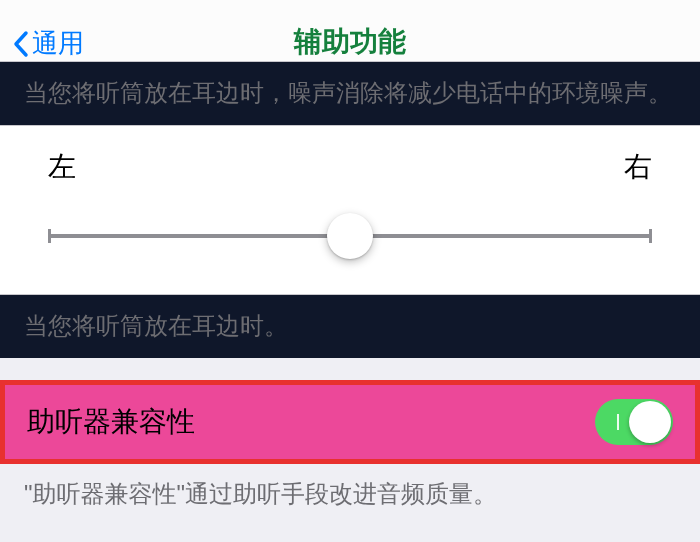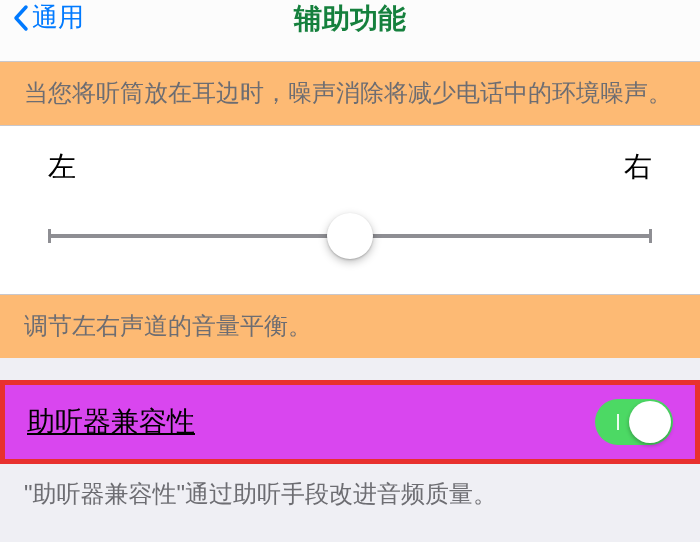--- a/index.html
+++ b/index.html
@@ -12,21 +12,21 @@
       background: #efeff4;
       width: 700px;
       height: 542px;
       overflow: hidden;
     }
     .nav-bar {
       height: 62px;
       background: #fcfcfc;
       border-bottom: 1px solid #c8c7cc;
       display: flex;
-      align-items: flex-start;
+      align-items: flex-end;
       position: relative;
     }
     .back-button {
       display: flex;
       align-items: center;
       color: #007aff;
       padding-left: 12px;
       cursor: pointer;
     }
     .back-chevron {
@@ -44,21 +44,21 @@
       transform: translateX(-50%);
       font-size: 28px;
       font-weight: 600;
       color: #15803d;
     }
     .group-description {
       padding: 14px 24px;
       font-size: 24px;
       color: #6d6d72;
       line-height: 1.45;
-      background: #fdba74;
+      background: #0f172a;
     }
     .slider-section {
       background: #fff;
       border-top: 1px solid #c8c7cc;
       border-bottom: 1px solid #c8c7cc;
       padding: 22px 48px 36px 48px;
     }
     .slider-labels {
       display: flex;
       justify-content: space-between;
@@ -100,27 +100,26 @@
       top: 50%;
       left: 50%;
       transform: translate(-50%, -50%);
       box-shadow: 0 3px 8px rgba(0,0,0,0.25), 0 1px 2px rgba(0,0,0,0.2);
     }
     .highlighted-row {
       border: 5px solid #e8312f;
       margin-top: 22px;
     }
     .row {
-      background: #d946ef;
+      background: #ec4899;
       display: flex;
       align-items: center;
       justify-content: space-between;
       padding: 14px 22px;
       min-height: 62px;
-      text-decoration: underline;
     }
     .row-label {
       font-size: 28px;
       color: #000;
     }
     .toggle {
       width: 78px;
       height: 46px;
       background: #4cd964;
       border-radius: 23px;
@@ -173,21 +172,21 @@
     <span>右</span>
   </div>
   <div class="slider-container">
     <div class="slider-track"></div>
     <div class="slider-tick-left"></div>
     <div class="slider-tick-right"></div>
     <div class="slider-knob"></div>
   </div>
 </div>
 
-<div class="group-description">调节左右声道的音量平衡。</div>
+<div class="group-description">当您将听筒放在耳边时。</div>
 
 <div class="highlighted-row">
   <div class="row">
     <span class="row-label">助听器兼容性</span>
     <div class="toggle">
       <div class="toggle-tick"></div>
       <div class="toggle-knob"></div>
     </div>
   </div>
 </div>

